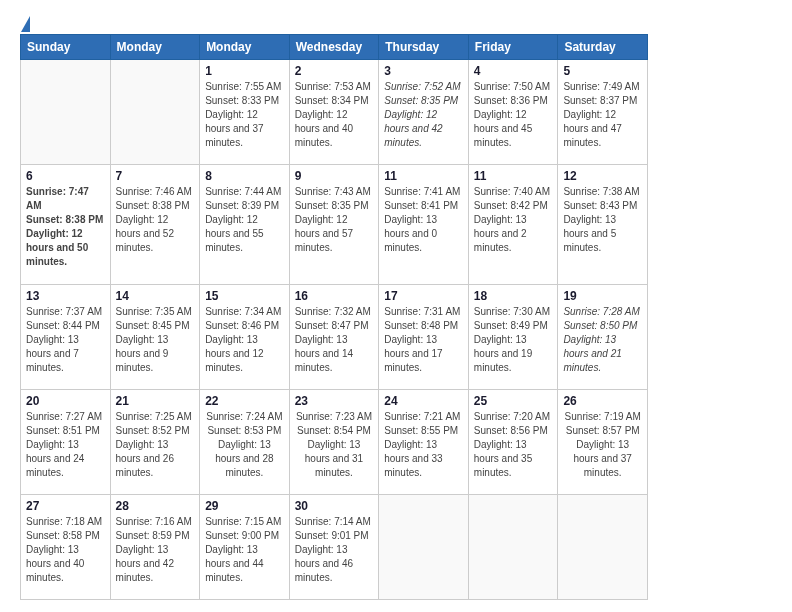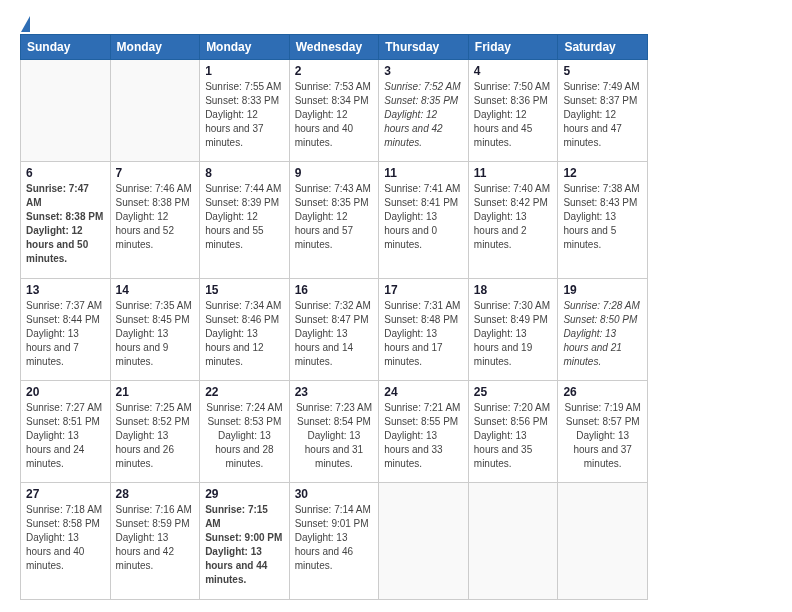--- a/index.html
+++ b/index.html
@@ -287,21 +287,21 @@
 Daylight: 13 hours and 40 minutes.</div>
           </td>
           <td>
             <span class="day-number">28</span>
             <div class="day-info" style="white-space: pre-line;">Sunrise: 7:16 AM
 Sunset: 8:59 PM
 Daylight: 13 hours and 42 minutes.</div>
           </td>
           <td>
             <span class="day-number">29</span>
-            <div class="day-info" style="white-space: pre-line; font-weight: bold;">Sunrise: 7:15 AM
+            <div class="day-info" style="white-space: pre-line;">Sunrise: 7:15 AM
 Sunset: 9:00 PM
 Daylight: 13 hours and 44 minutes.</div>
           </td>
           <td>
             <span class="day-number">30</span>
             <div class="day-info" style="white-space: pre-line;">Sunrise: 7:14 AM
 Sunset: 9:01 PM
 Daylight: 13 hours and 46 minutes.</div>
           </td>
           <td class="empty-cell"></td>

